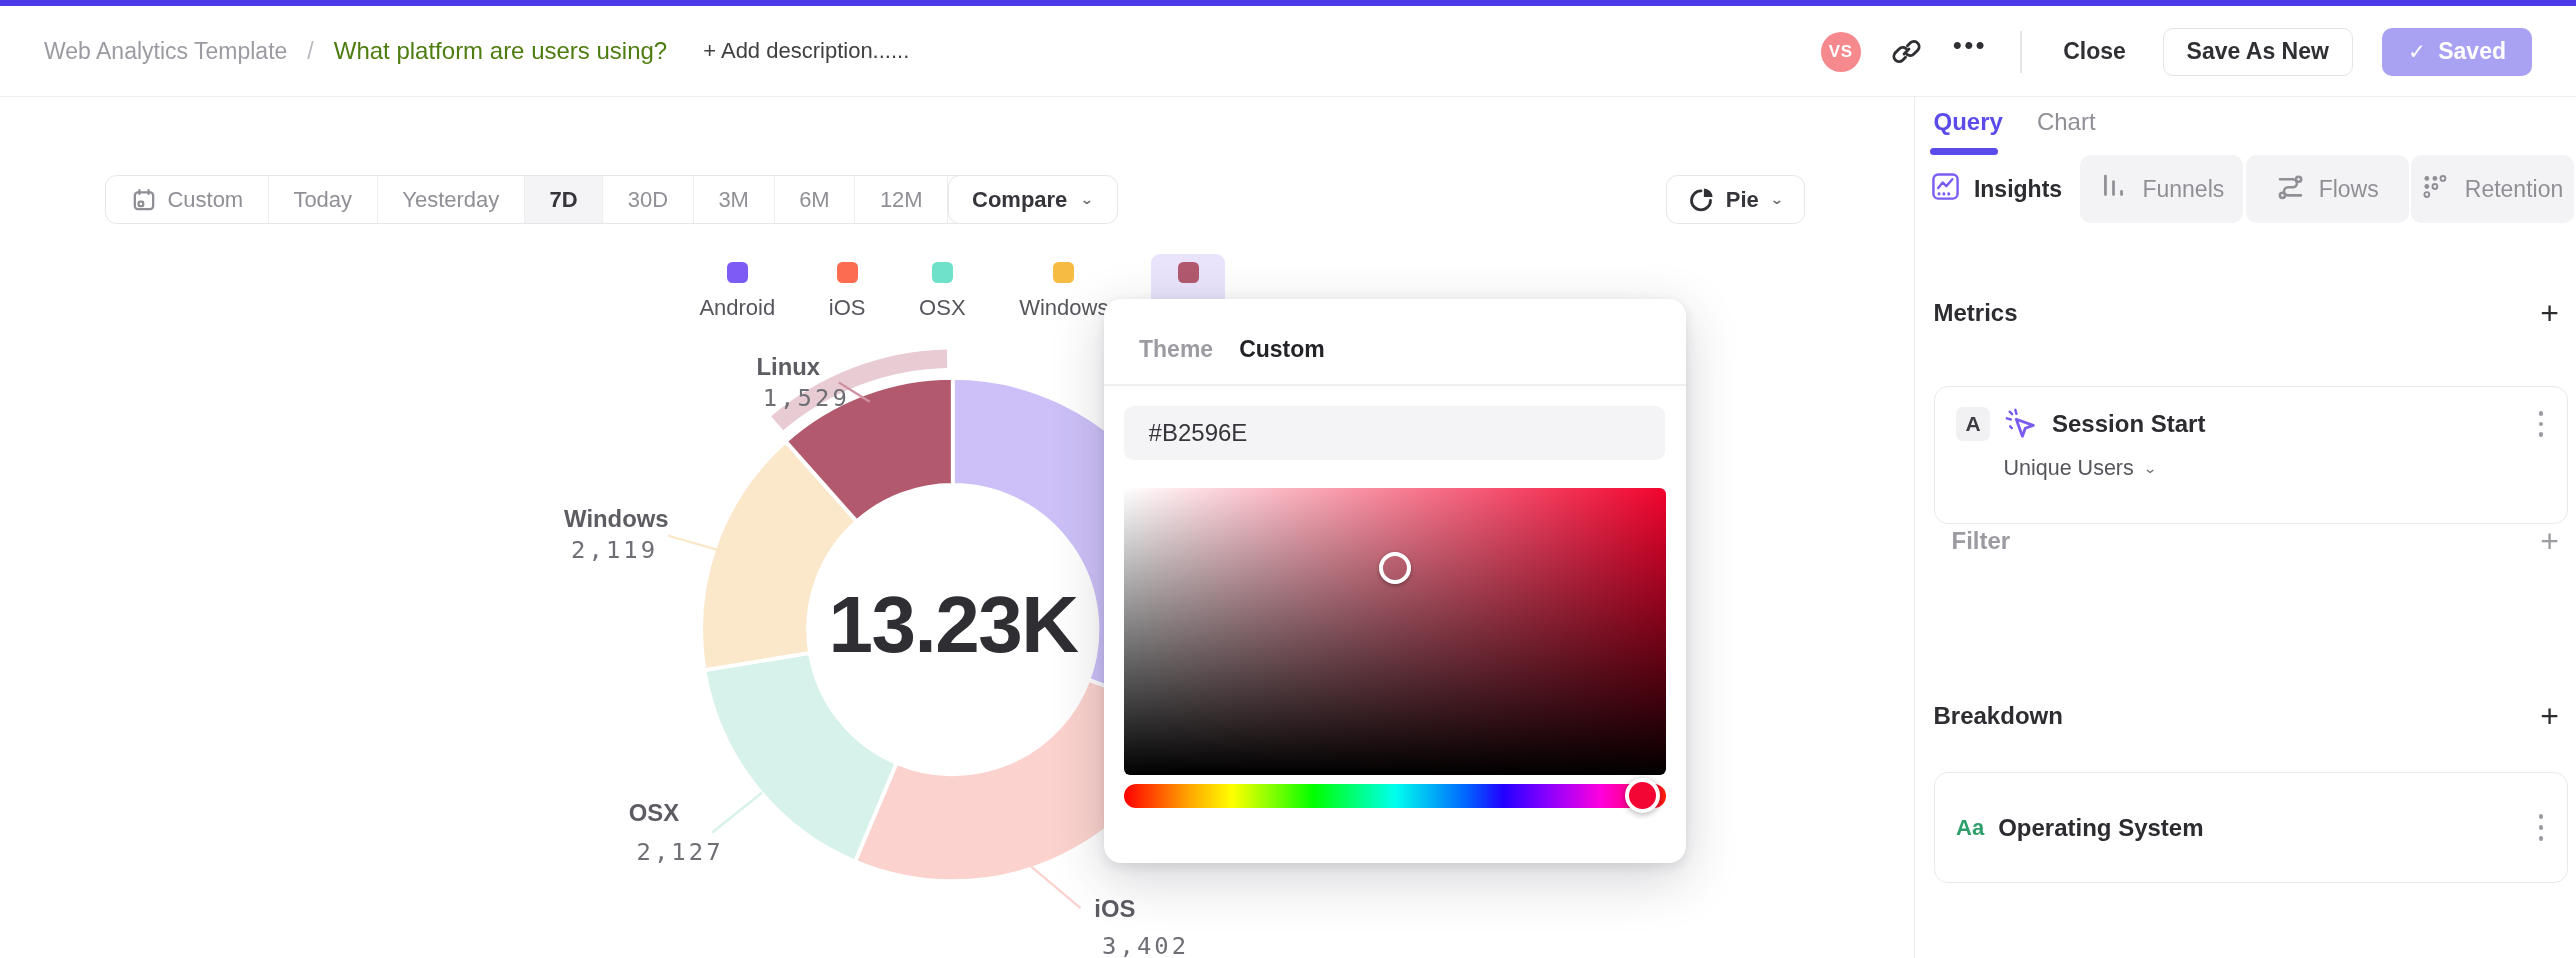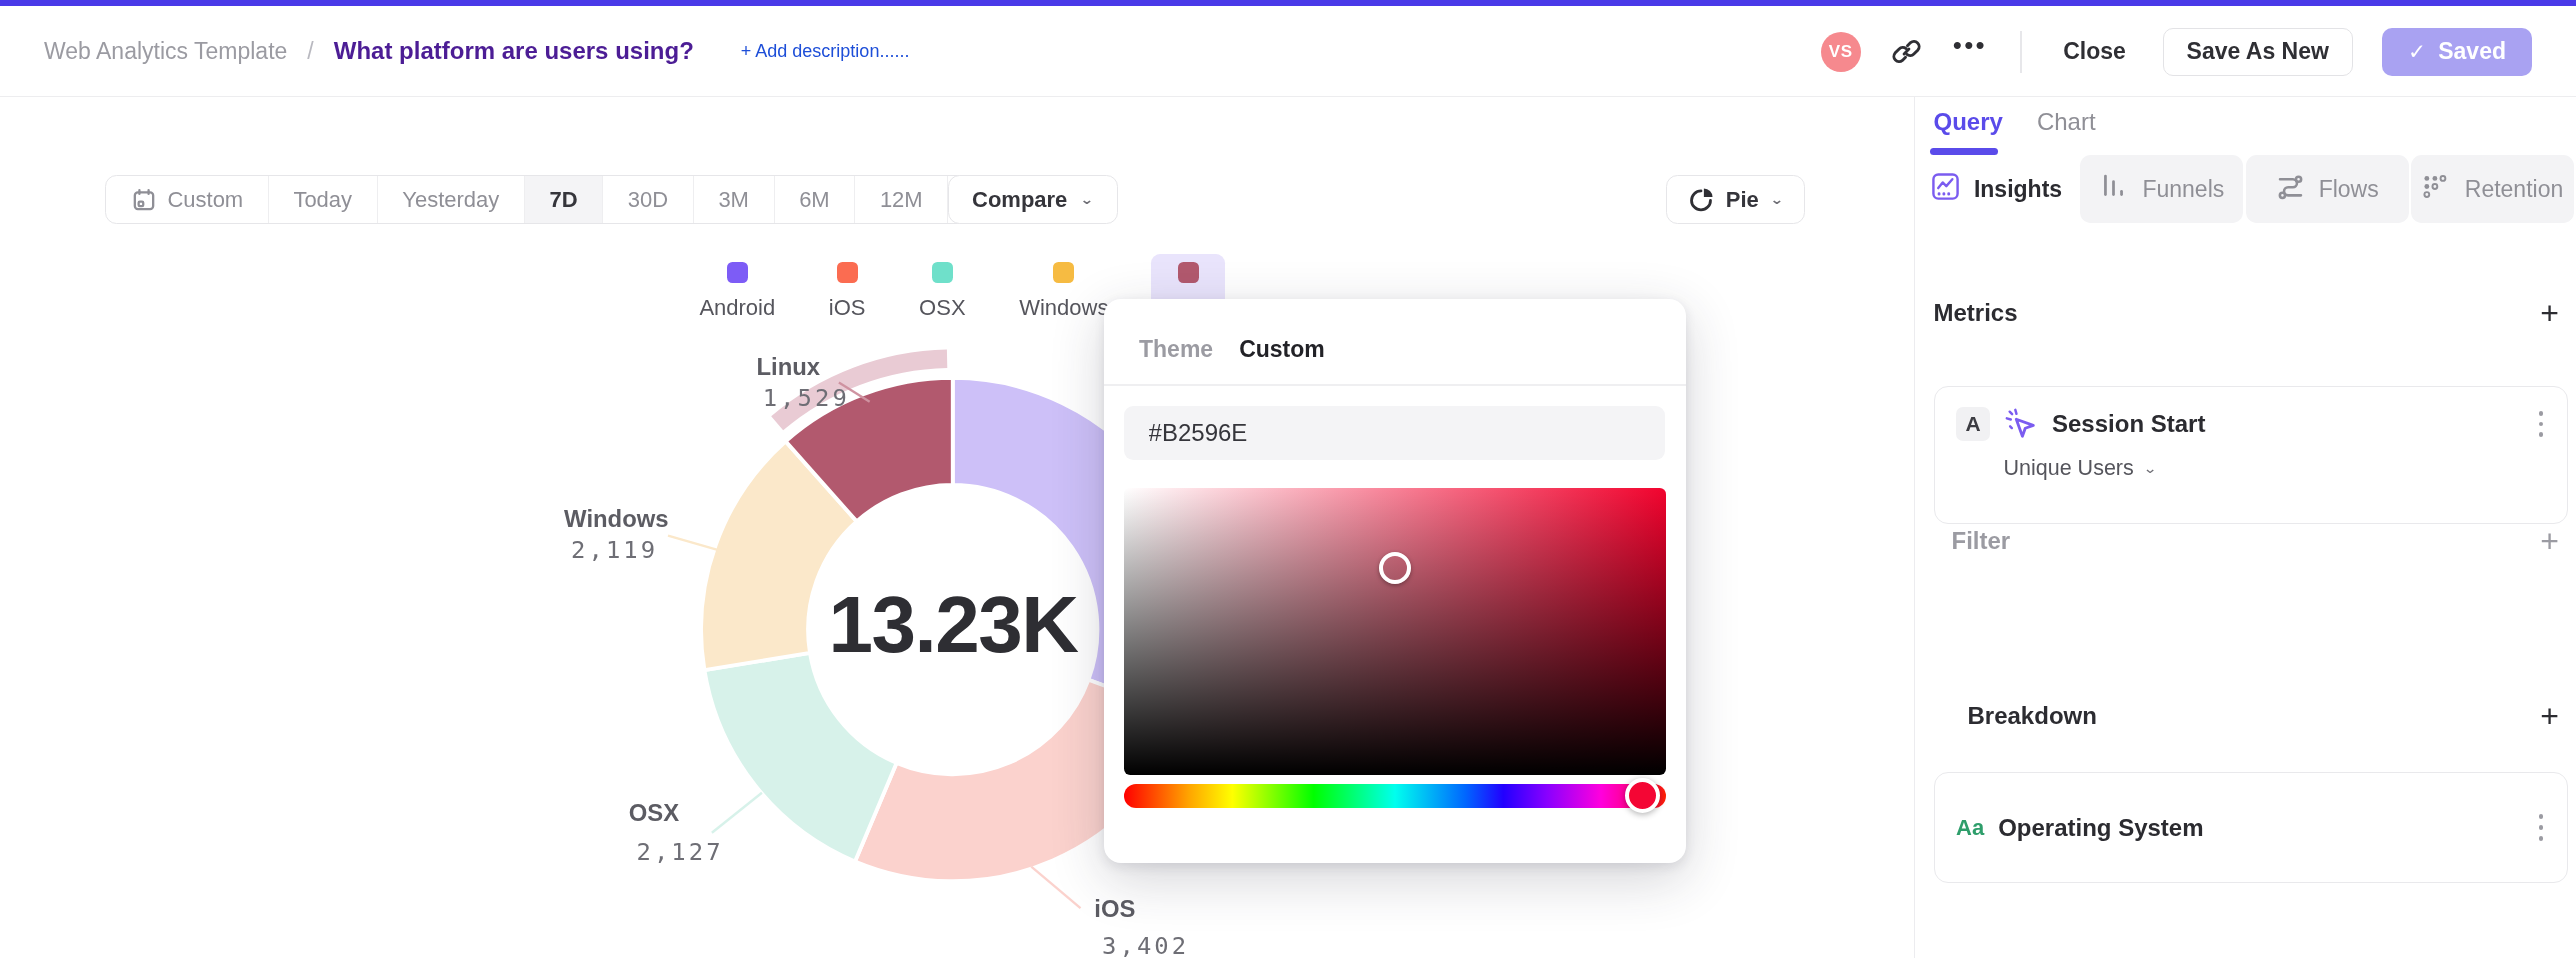--- a/index.html
+++ b/index.html
@@ -9,22 +9,22 @@
 
   
   .top-accent{ position:absolute; left:0; top:0; width:100%; height:6.2px; }
 
   
   .header{ position:absolute; left:0; top:6.2px; width:100%; height:91px; background:#fff;
            border-bottom:1.5px solid #ededef; display:flex; align-items:center; }
   .breadcrumb-wrap{ display:flex; align-items:center; gap:20px; padding-left:44px; }
   .crumb-root{ font-size:23px; color:#9b9ba2; }
   .crumb-sep{ font-size:23px; color:#b9b9c0; }
-  .page-title{ font-size:24px; font-weight:700; color:#4c1d95; }
-  .add-desc{ font-size:18px; color:#1d4ed8; margin-left:27px; }
+  .page-title{ font-size:24px; font-weight:400; color:#4d7c0f; }
+  .add-desc{ font-size:22px; color:#404040; margin-left:16px; }
   .header-right{ position:absolute; right:44px; top:0; height:91px; display:flex; align-items:center; gap:29px; }
   .avatar{ width:40px; height:40px; border-radius:50%; display:flex; align-items:center; justify-content:center;
            color:#fff; font-size:17px; font-weight:700; letter-spacing:0.8px; }
   .icon-btn{ display:flex; align-items:center; justify-content:center; width:34px; height:34px; cursor:pointer; }
   .ellipsis{ font-size:26px; color:#2f2f34; letter-spacing:2.3px; line-height:7.7px; padding-bottom:10.8px;}
   .vdiv{ width:1.5px; height:42px; background:#e7e7ea; margin:0 4.6px; }
   .btn{ height:48px; display:flex; align-items:center; justify-content:center; border-radius:10px;
         font-size:23px; font-weight:600; cursor:pointer; }
   .btn-plain{ color:#2f2f34; padding:0 7.7px; font-weight:600; }
   .btn-outline{ border:1.5px solid #e3e3e6; background:#fff; color:#2f2f34; padding:4px 23px; }
@@ -321,21 +321,21 @@
         <span>Unique Users</span>
         <span class="chev">⌄</span>
       </div>
     </div>
 
     <div class="sec-head" style="top:421px; height:46px;margin-left:18px;">
       <span class="sec-title muted">Filter</span>
       <span class="plus muted">+</span>
     </div>
 
-    <div class="sec-head" style="top:596px; height:46px;margin-left:34px;">
+    <div class="sec-head" style="top:596px; height:46px;">
       <span class="sec-title">Breakdown</span>
       <span class="plus">+</span>
     </div>
 
     <div class="card" style="top:675px; height:111px; display:flex; align-items:center;">
       <div class="card-row" style="padding-top:0; width:100%;">
         <span class="aa-icon">Aa</span>
         <span class="os-label">Operating System</span>
         <div class="kebab">
             <i></i>

